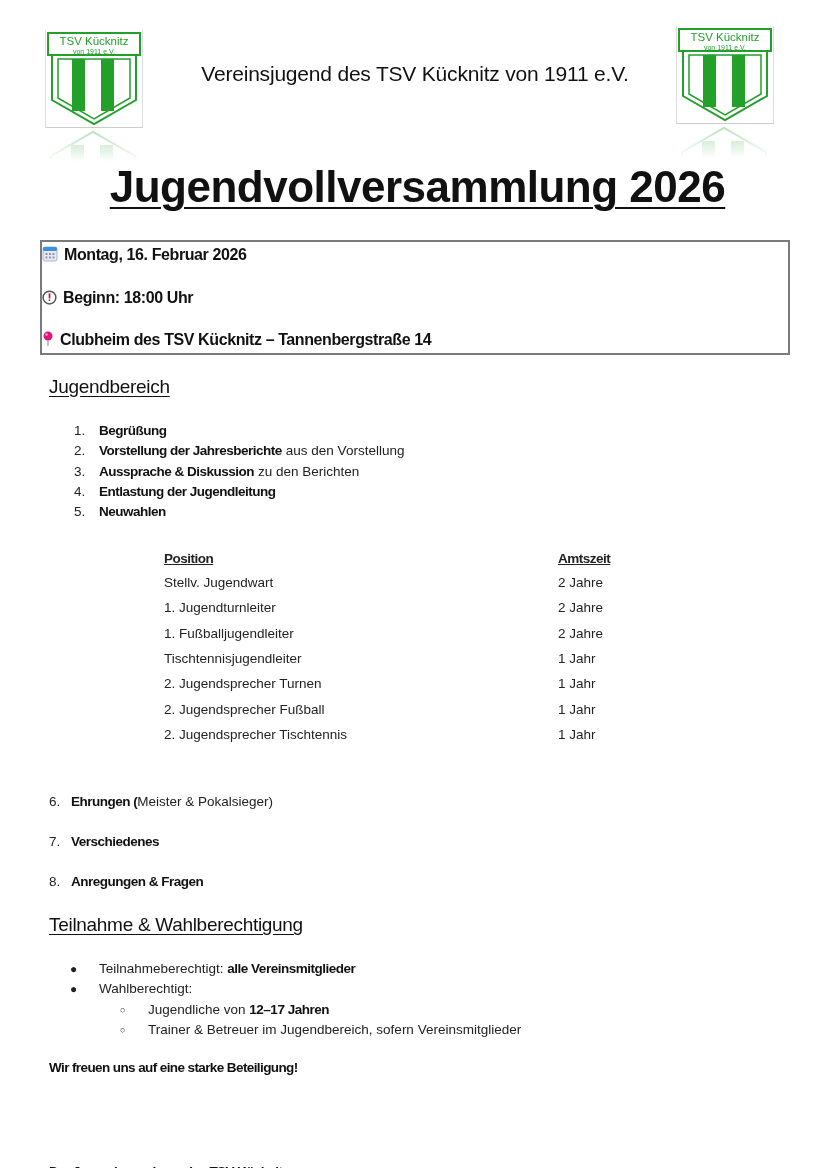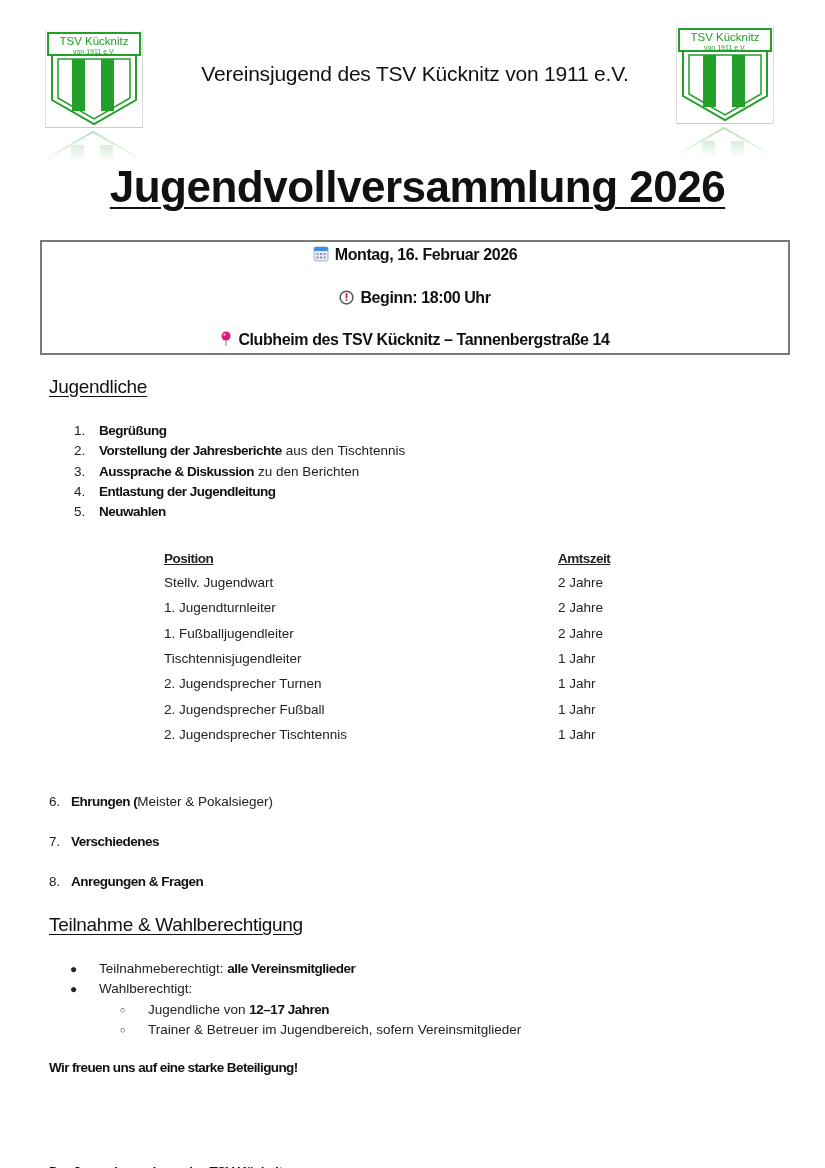--- a/index.html
+++ b/index.html
@@ -12,21 +12,21 @@
     .logo .frame { width: 98px; height: 98px; background: #fff; position: relative; border-left: 1px solid #ddd; border-right: 1px solid #ddd; border-bottom: 1px solid #ccc; }
     .logo svg { display: block; }
     .logo .reflection { height: 34px; overflow: hidden; opacity: 0.35; transform: scaleY(-1); -webkit-mask-image: linear-gradient(to top, rgba(0,0,0,1), rgba(0,0,0,0)); mask-image: linear-gradient(to top, rgba(0,0,0,1), rgba(0,0,0,0)); }
     .logo .reflection svg { margin-top: -64px; }
 
     .org-title { position: absolute; left: 150px; width: 530px; top: 62px; text-align: center; font-size: 21px; color: #111; letter-spacing: -0.2px; }
 
     .main-title { position: absolute; left: 0; width: 835px; top: 162px; text-align: center; font-size: 44px; text-decoration: underline; text-decoration-thickness: 2px; text-underline-offset: 5px; letter-spacing: -0.5px; color: #111; }
 
     .info-box { position: absolute; left: 40px; top: 240px; width: 750px; height: 115px; border: 2px solid #7a7a7a; }
-    .info-line { position: absolute; left: 0; width: 100%; text-align: center; font-size: 16px; font-weight: bold; letter-spacing: -0.4px; color: #111; }
+    .info-line { position: absolute; left: 0; width: 100%; font-size: 16px; font-weight: bold; letter-spacing: -0.4px; color: #111; }
     .info-line .ico { display: inline-block; vertical-align: -2px; margin-right: 6px; }
     .info-date { top: 4px; }
     .info-time { top: 47px; }
     .info-place { top: 89px; }
 
     h2.section { position: absolute; left: 49px; font-size: 19px; font-weight: normal; text-decoration: underline; text-underline-offset: 3px; letter-spacing: -0.3px; color: #111; }
     .sec-agenda { top: 376px; }
     .sec-participation { top: 914px; }
 
     .agenda-list { position: absolute; left: 74px; top: 421px; font-size: 13.5px; line-height: 20.3px; list-style: none; }
@@ -137,32 +137,32 @@
     <span class="ico">
       <svg width="12" height="16" viewBox="0 0 12 16">
         <circle cx="6" cy="5" r="4.5" fill="#e0157a"></circle>
         <circle cx="4.5" cy="3.5" r="1.2" fill="#fbb3d6"></circle>
         <rect x="5.4" y="9" width="1.2" height="6" fill="#999"></rect>
       </svg>
     </span><span>Clubheim des TSV Kücknitz – Tannenbergstraße 14</span>
   </div>
 </div>
 
-<h2 class="section sec-agenda">Jugendliche</h2>
+<h2 class="section sec-agenda">Jugendbereich</h2>
 
 <ol class="agenda-list">
   <li>
       <span class="num">1.</span>
       <b>Begrüßung</b>
       <span class="rest"></span>
     </li>
   <li>
       <span class="num">2.</span>
       <b>Vorstellung der Jahresberichte</b>
-      <span class="rest">aus den Tischtennis</span>
+      <span class="rest">aus den Vorstellung</span>
     </li>
   <li>
       <span class="num">3.</span>
       <b>Aussprache &amp; Diskussion</b>
       <span class="rest">zu den Berichten</span>
     </li>
   <li>
       <span class="num">4.</span>
       <b>Entlastung der Jugendleitung</b>
       <span class="rest"></span>

